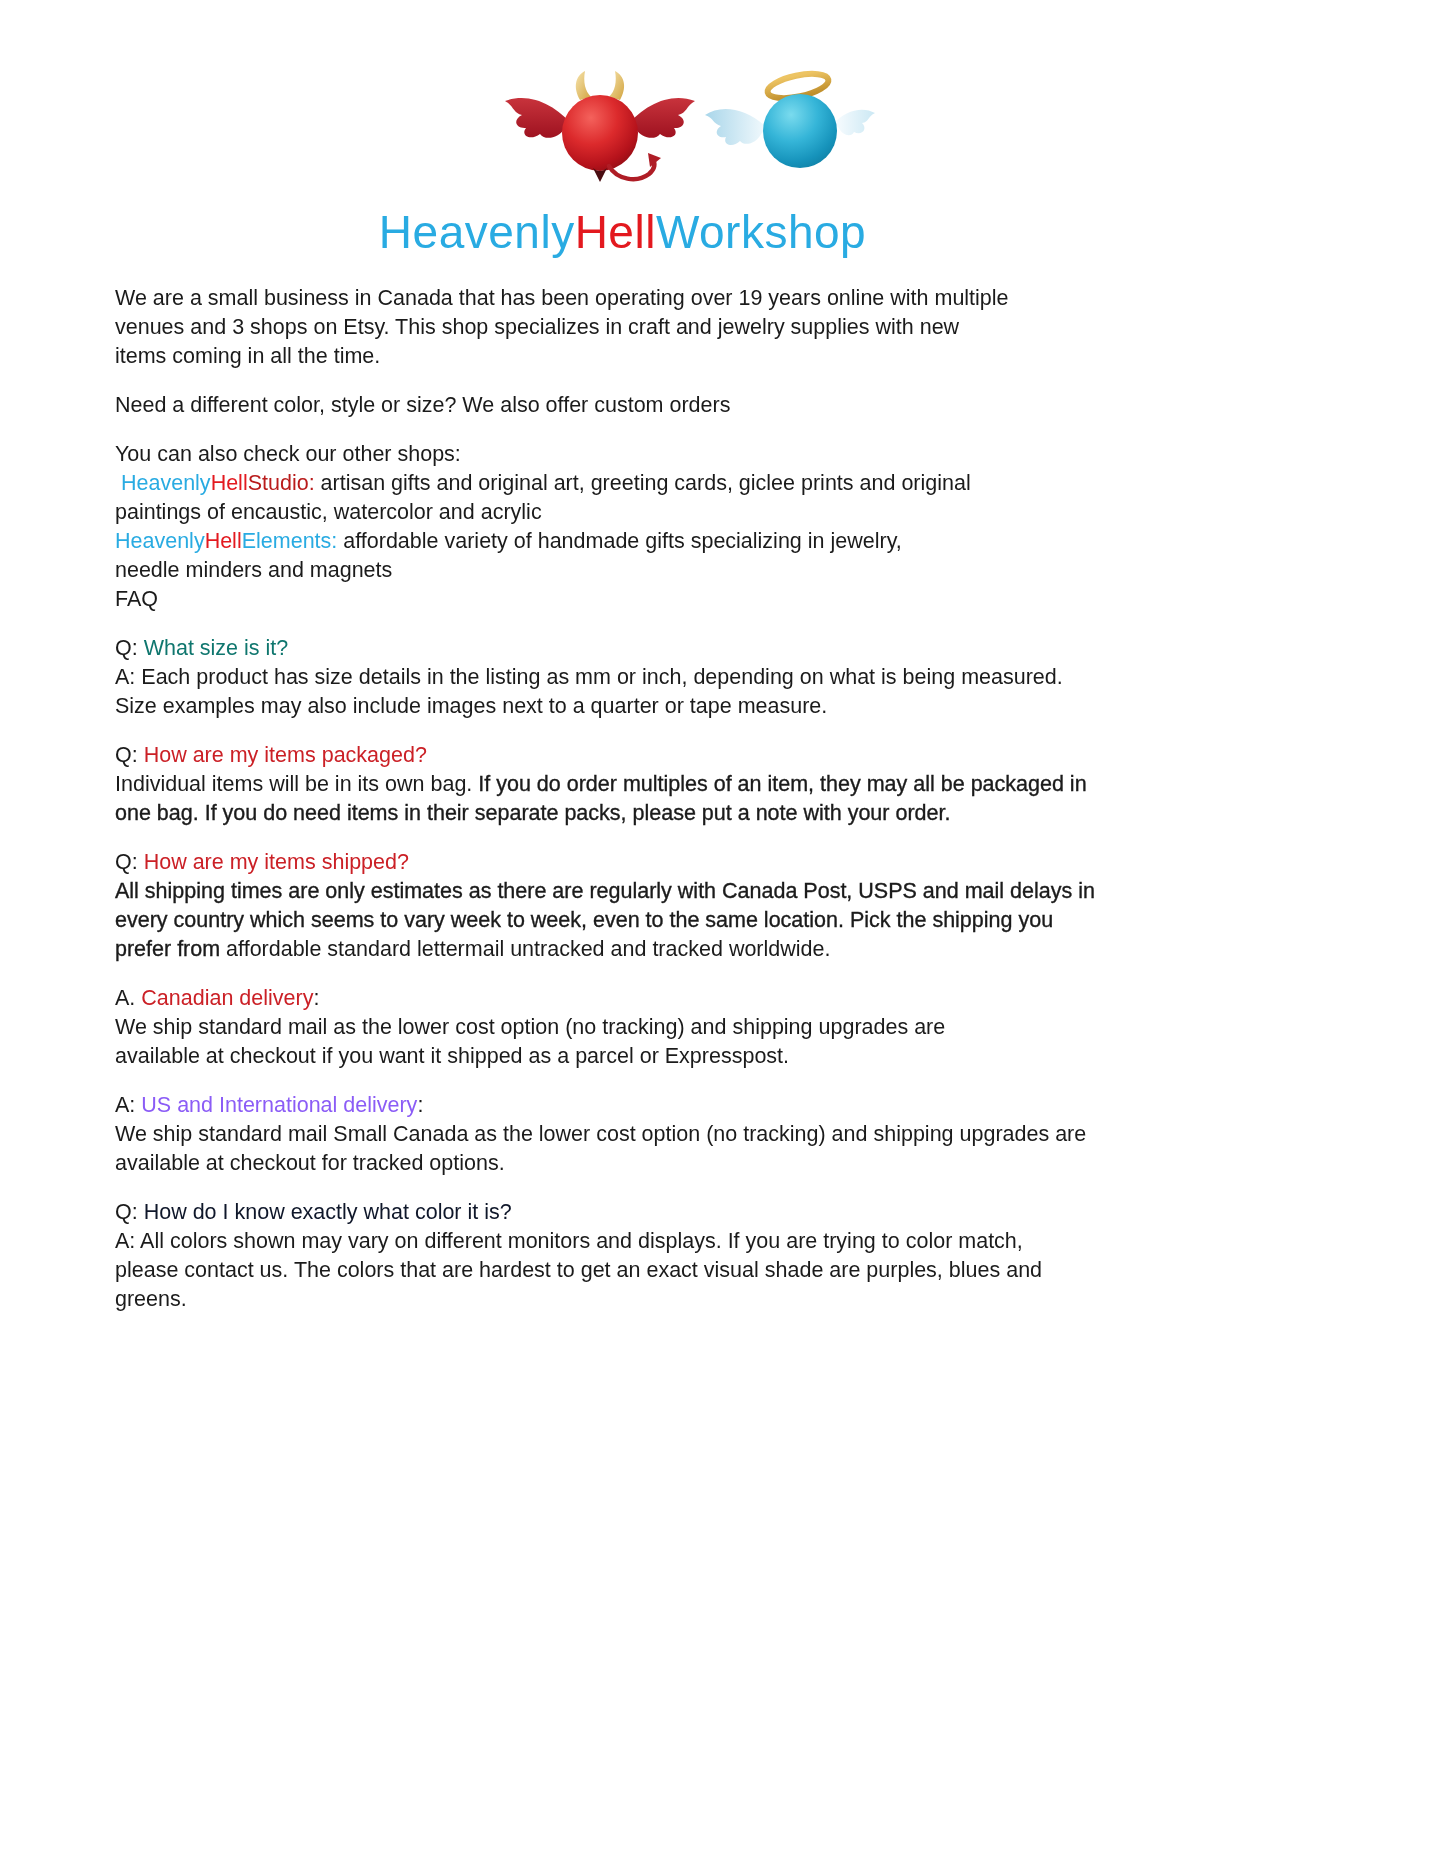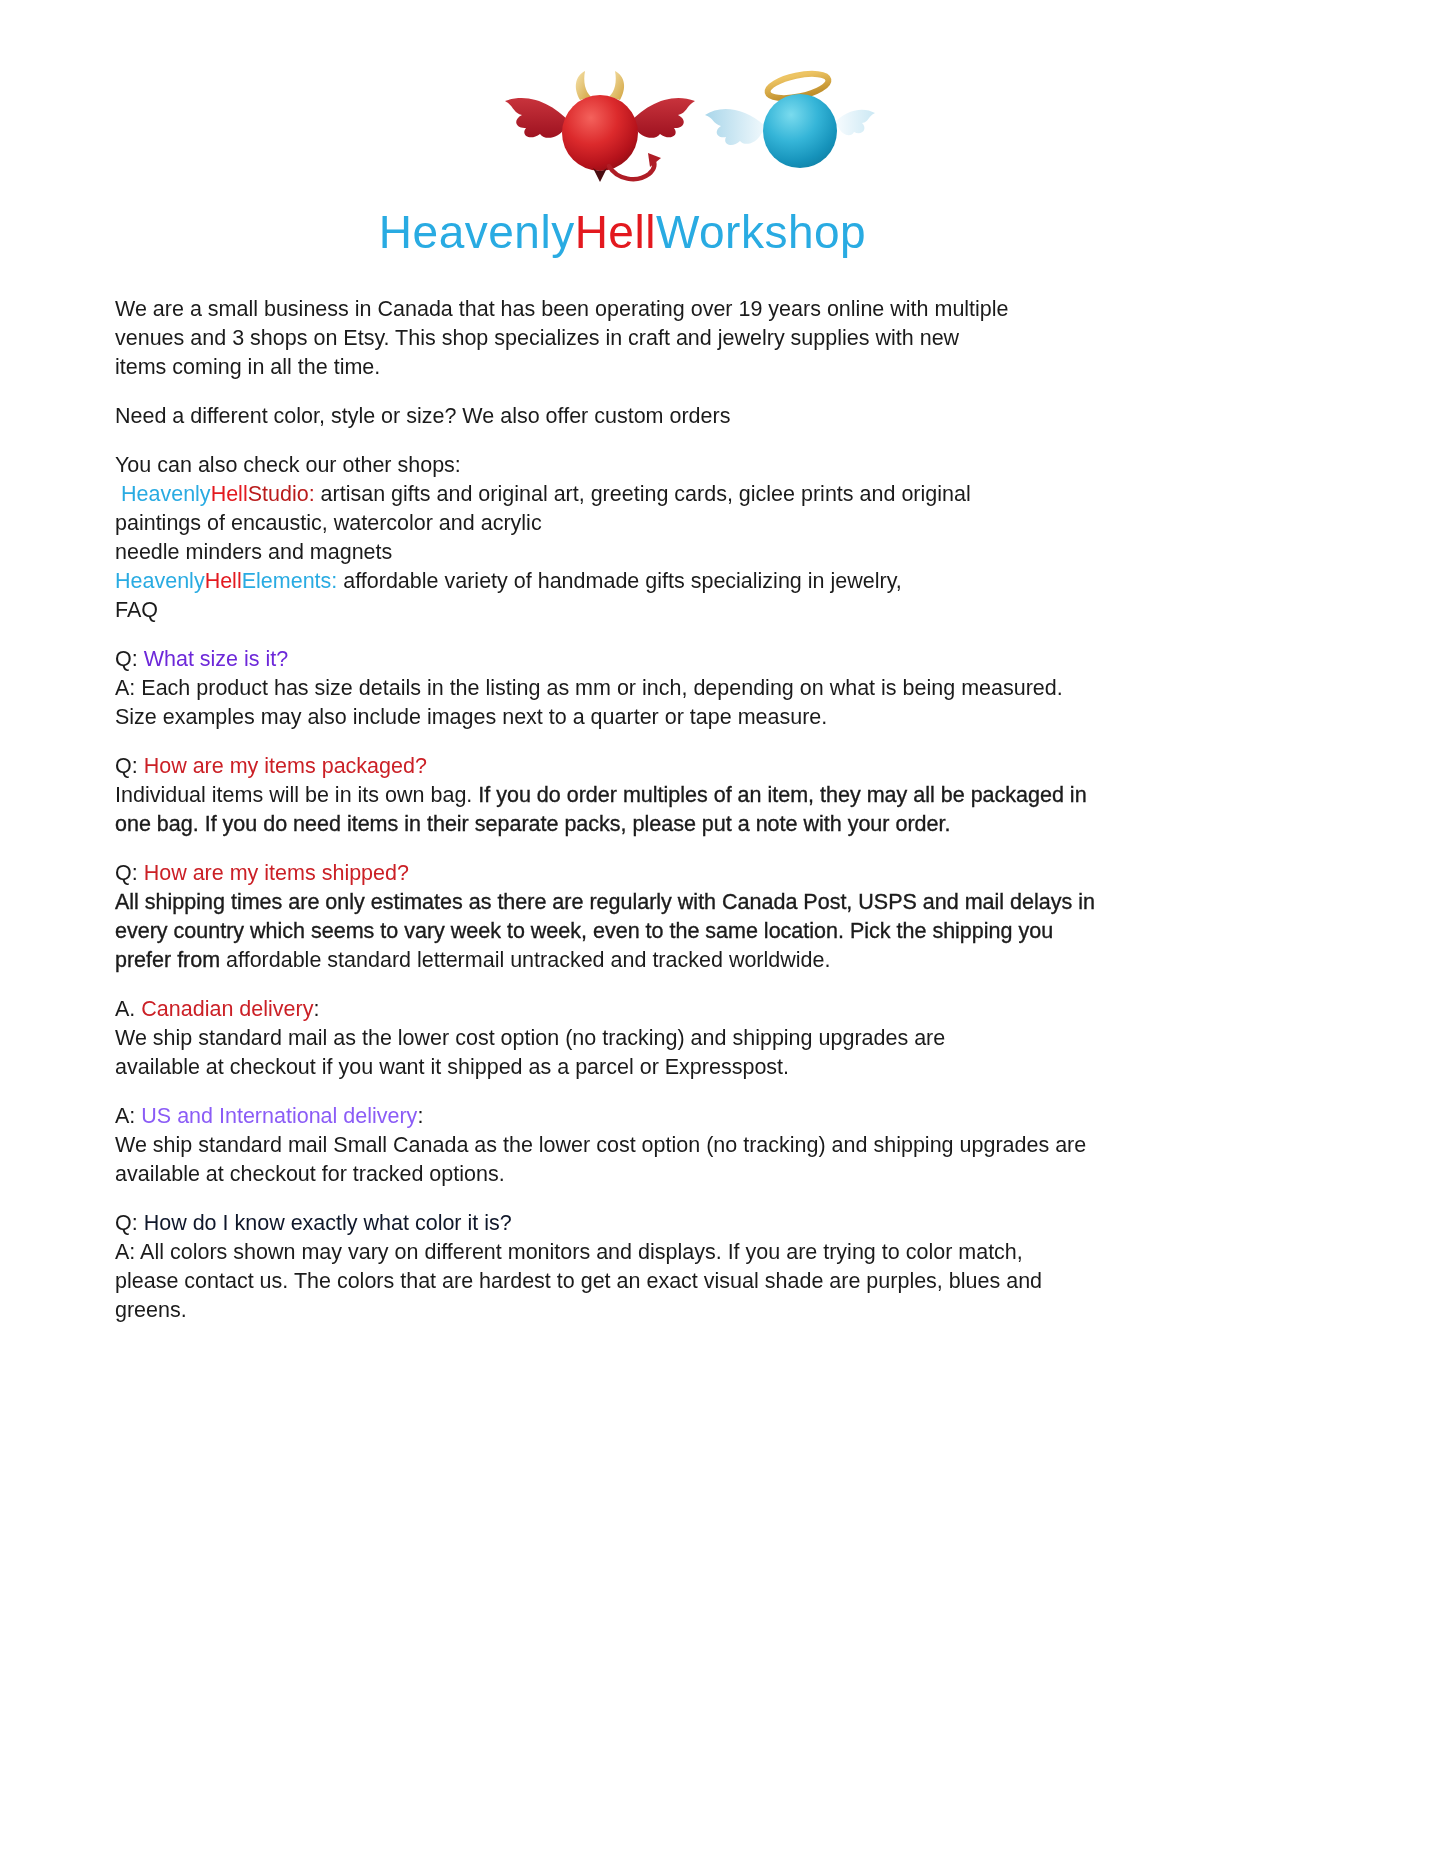--- a/index.html
+++ b/index.html
@@ -13,21 +13,21 @@
   .title {
     position:absolute; left:115px; top:205px; width:1015px;
     margin:0; text-align:center;
     font-size:46px; font-weight:400; letter-spacing:0.5px;
     white-space:pre;
   }
   .doc {
     position:absolute; left:115px; top:284px; width:1015px;
     font-size:21.5px; line-height:29px;
   }
-  .block { margin:11px 0 20px 0; }
+  .block { margin:0 0 20px 0; }
   .line { white-space:pre; }
   .alt { -webkit-text-stroke:0.35px currentColor; }
   .footer {
     margin-top:22px; text-align:center;
     font-weight:bold; font-size:23.5px; letter-spacing:0.2px;
   }
 </style>
 </head>
 <body style="color: rgb(27, 27, 27); background: rgb(255, 255, 255);">
 
@@ -97,26 +97,26 @@
           <div class="line"><span>venues and 3 shops on Etsy. This shop specializes in craft and jewelry supplies with new</span></div>
           <div class="line"><span>items coming in all the time.</span></div>
         </div>
         <div class="block">
           <div class="line"><span>Need a different color, style or size? We also offer custom orders</span></div>
         </div>
         <div class="block">
           <div class="line"><span>You can also check our other shops:</span></div>
           <div class="line"><span> </span><span style="color: rgb(41, 171, 226);">Heavenly</span><span style="color: rgb(227, 25, 31);">Hell</span><span style="color: #b91c1c;">Studio:</span><span> artisan gifts and original art, greeting cards, giclee prints and original</span></div>
           <div class="line"><span>paintings of encaustic, watercolor and acrylic</span></div>
+          <div class="line"><span style="color: rgb(41, 171, 226);">Heavenly</span><span style="color: rgb(227, 25, 31);">Hell</span><span style="color: rgb(41, 171, 226);">Elements:</span><span> affordable variety of handmade gifts specializing in jewelry,</span></div>
           <div class="line"><span>needle minders and magnets</span></div>
-          <div class="line"><span style="color: rgb(41, 171, 226);">Heavenly</span><span style="color: rgb(227, 25, 31);">Hell</span><span style="color: rgb(41, 171, 226);">Elements:</span><span> affordable variety of handmade gifts specializing in jewelry,</span></div>
           <div class="line"><span>FAQ</span></div>
         </div>
         <div class="block">
-          <div class="line"><span>Q: </span><span style="color: #6d28d9;">What size is it?</span></div>
+          <div class="line"><span>Q: </span><span style="color: #0f766e;">What size is it?</span></div>
           <div class="line"><span>A: Each product has size details in the listing as mm or inch, depending on what is being measured.</span></div>
           <div class="line"><span>Size examples may also include images next to a quarter or tape measure.</span></div>
         </div>
         <div class="block">
           <div class="line"><span>Q: </span><span style="color: rgb(203, 32, 38);">How are my items packaged?</span></div>
           <div class="line"><span>Individual items will be in its own bag.</span><span class="alt"> If you do order multiples of an item, they may all be packaged in</span></div>
           <div class="line"><span class="alt">one bag. If you do need items in their separate packs, please put a note with your order.</span></div>
         </div>
         <div class="block">
           <div class="line"><span>Q: </span><span style="color: rgb(203, 32, 38);">How are my items shipped?</span></div>

